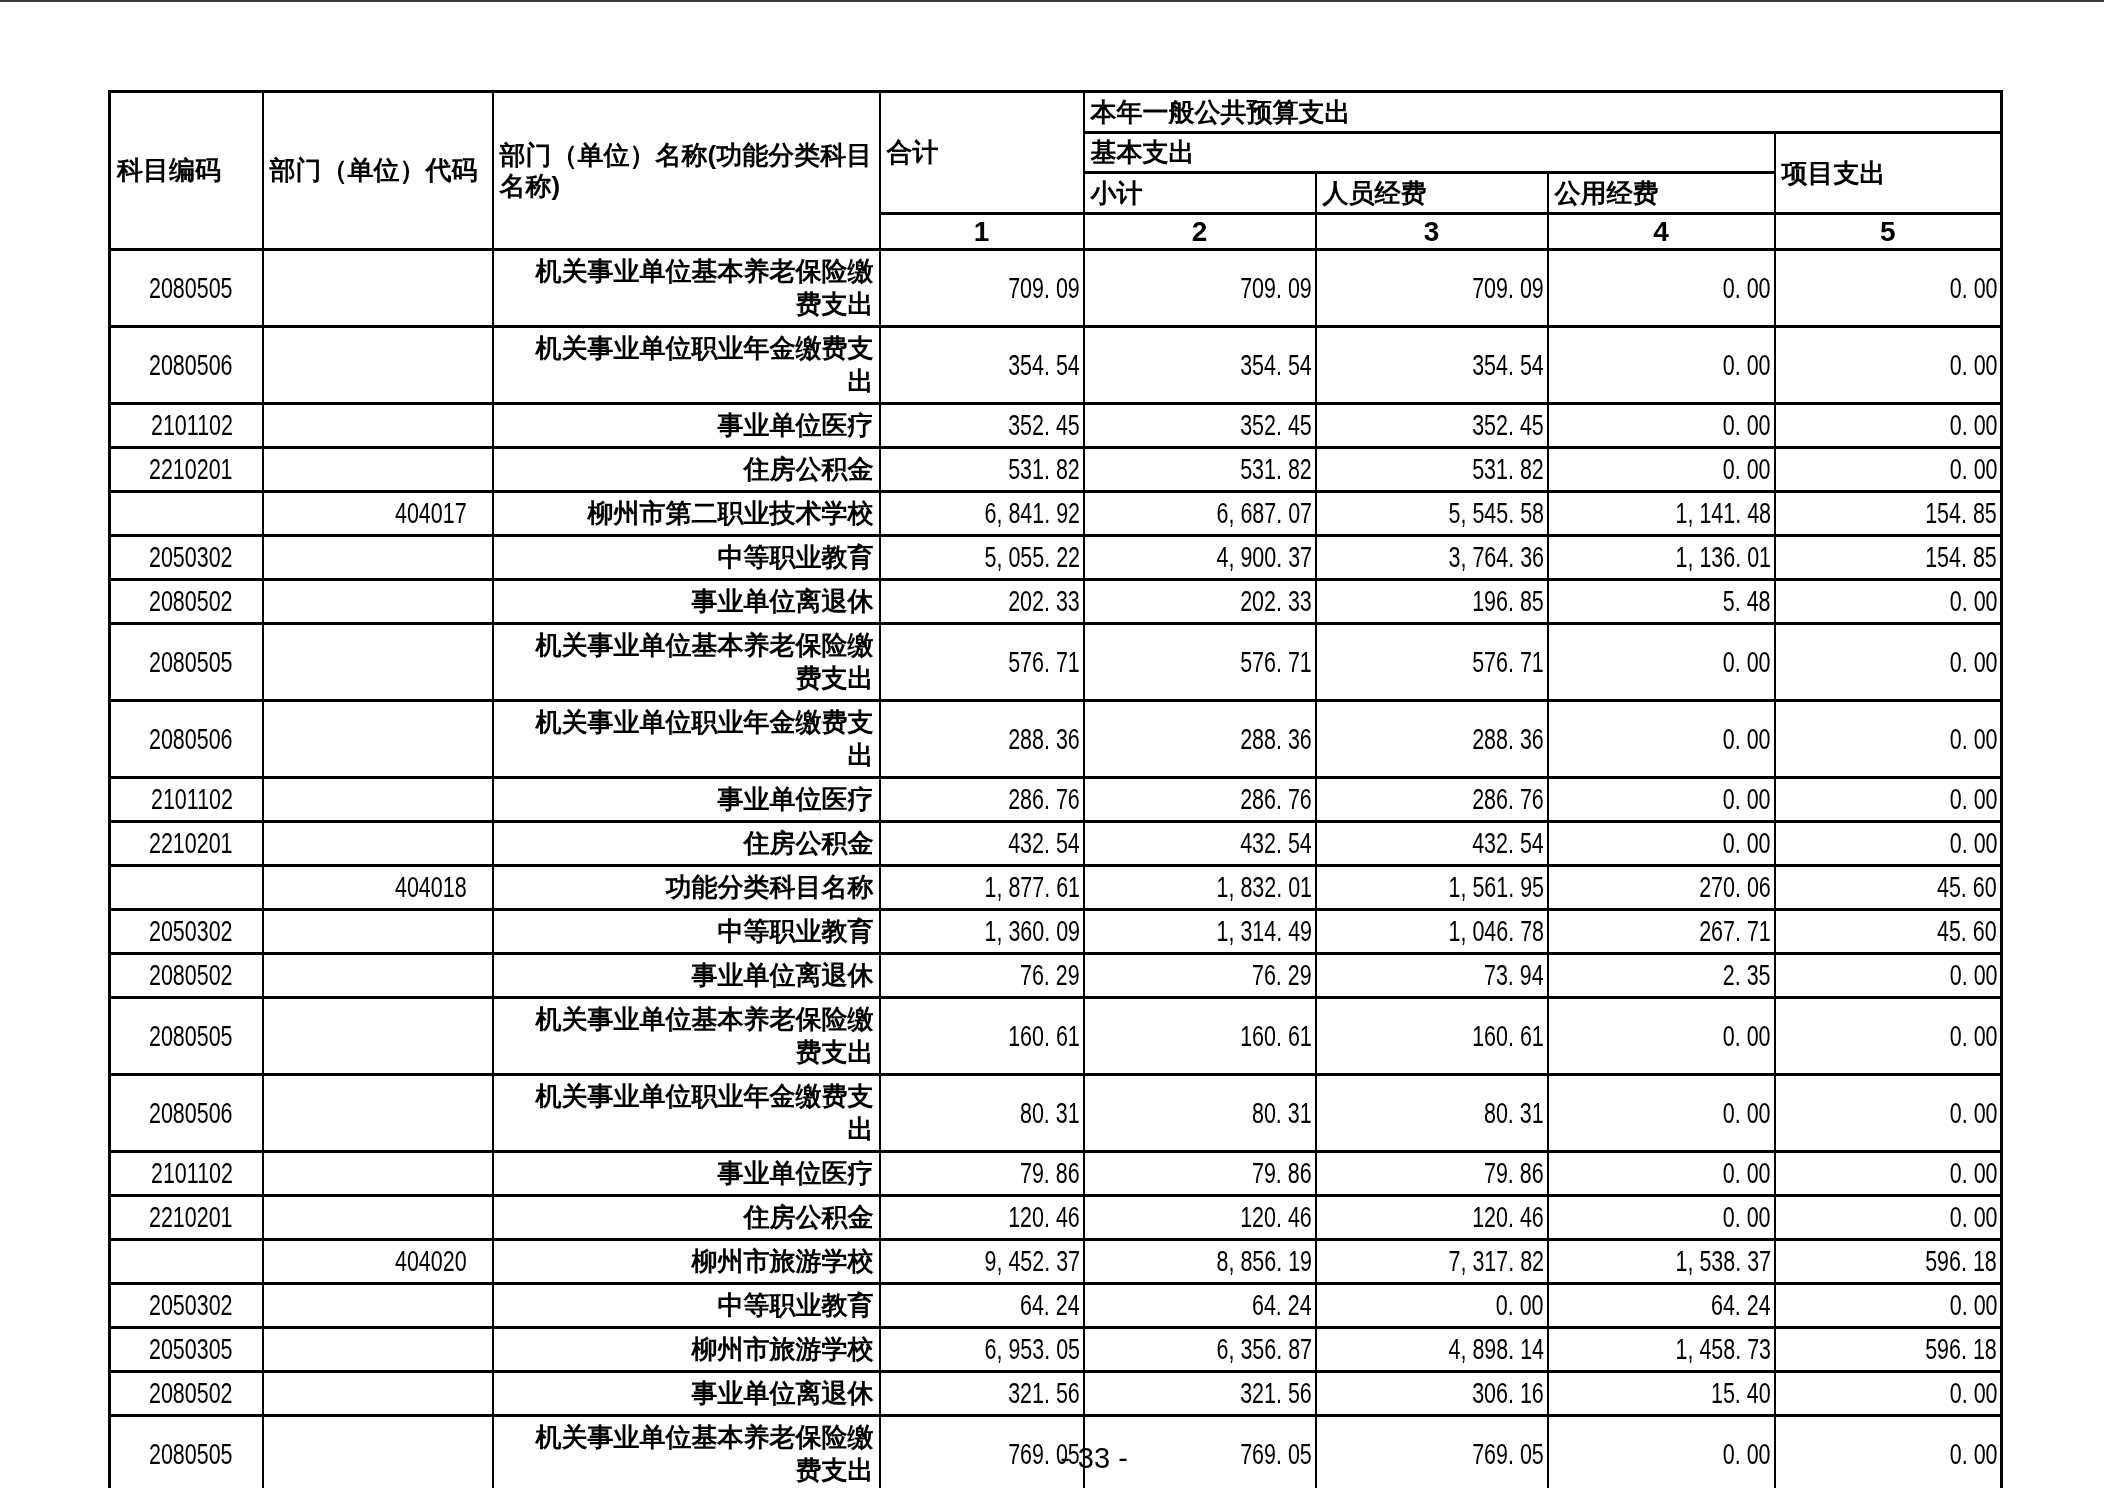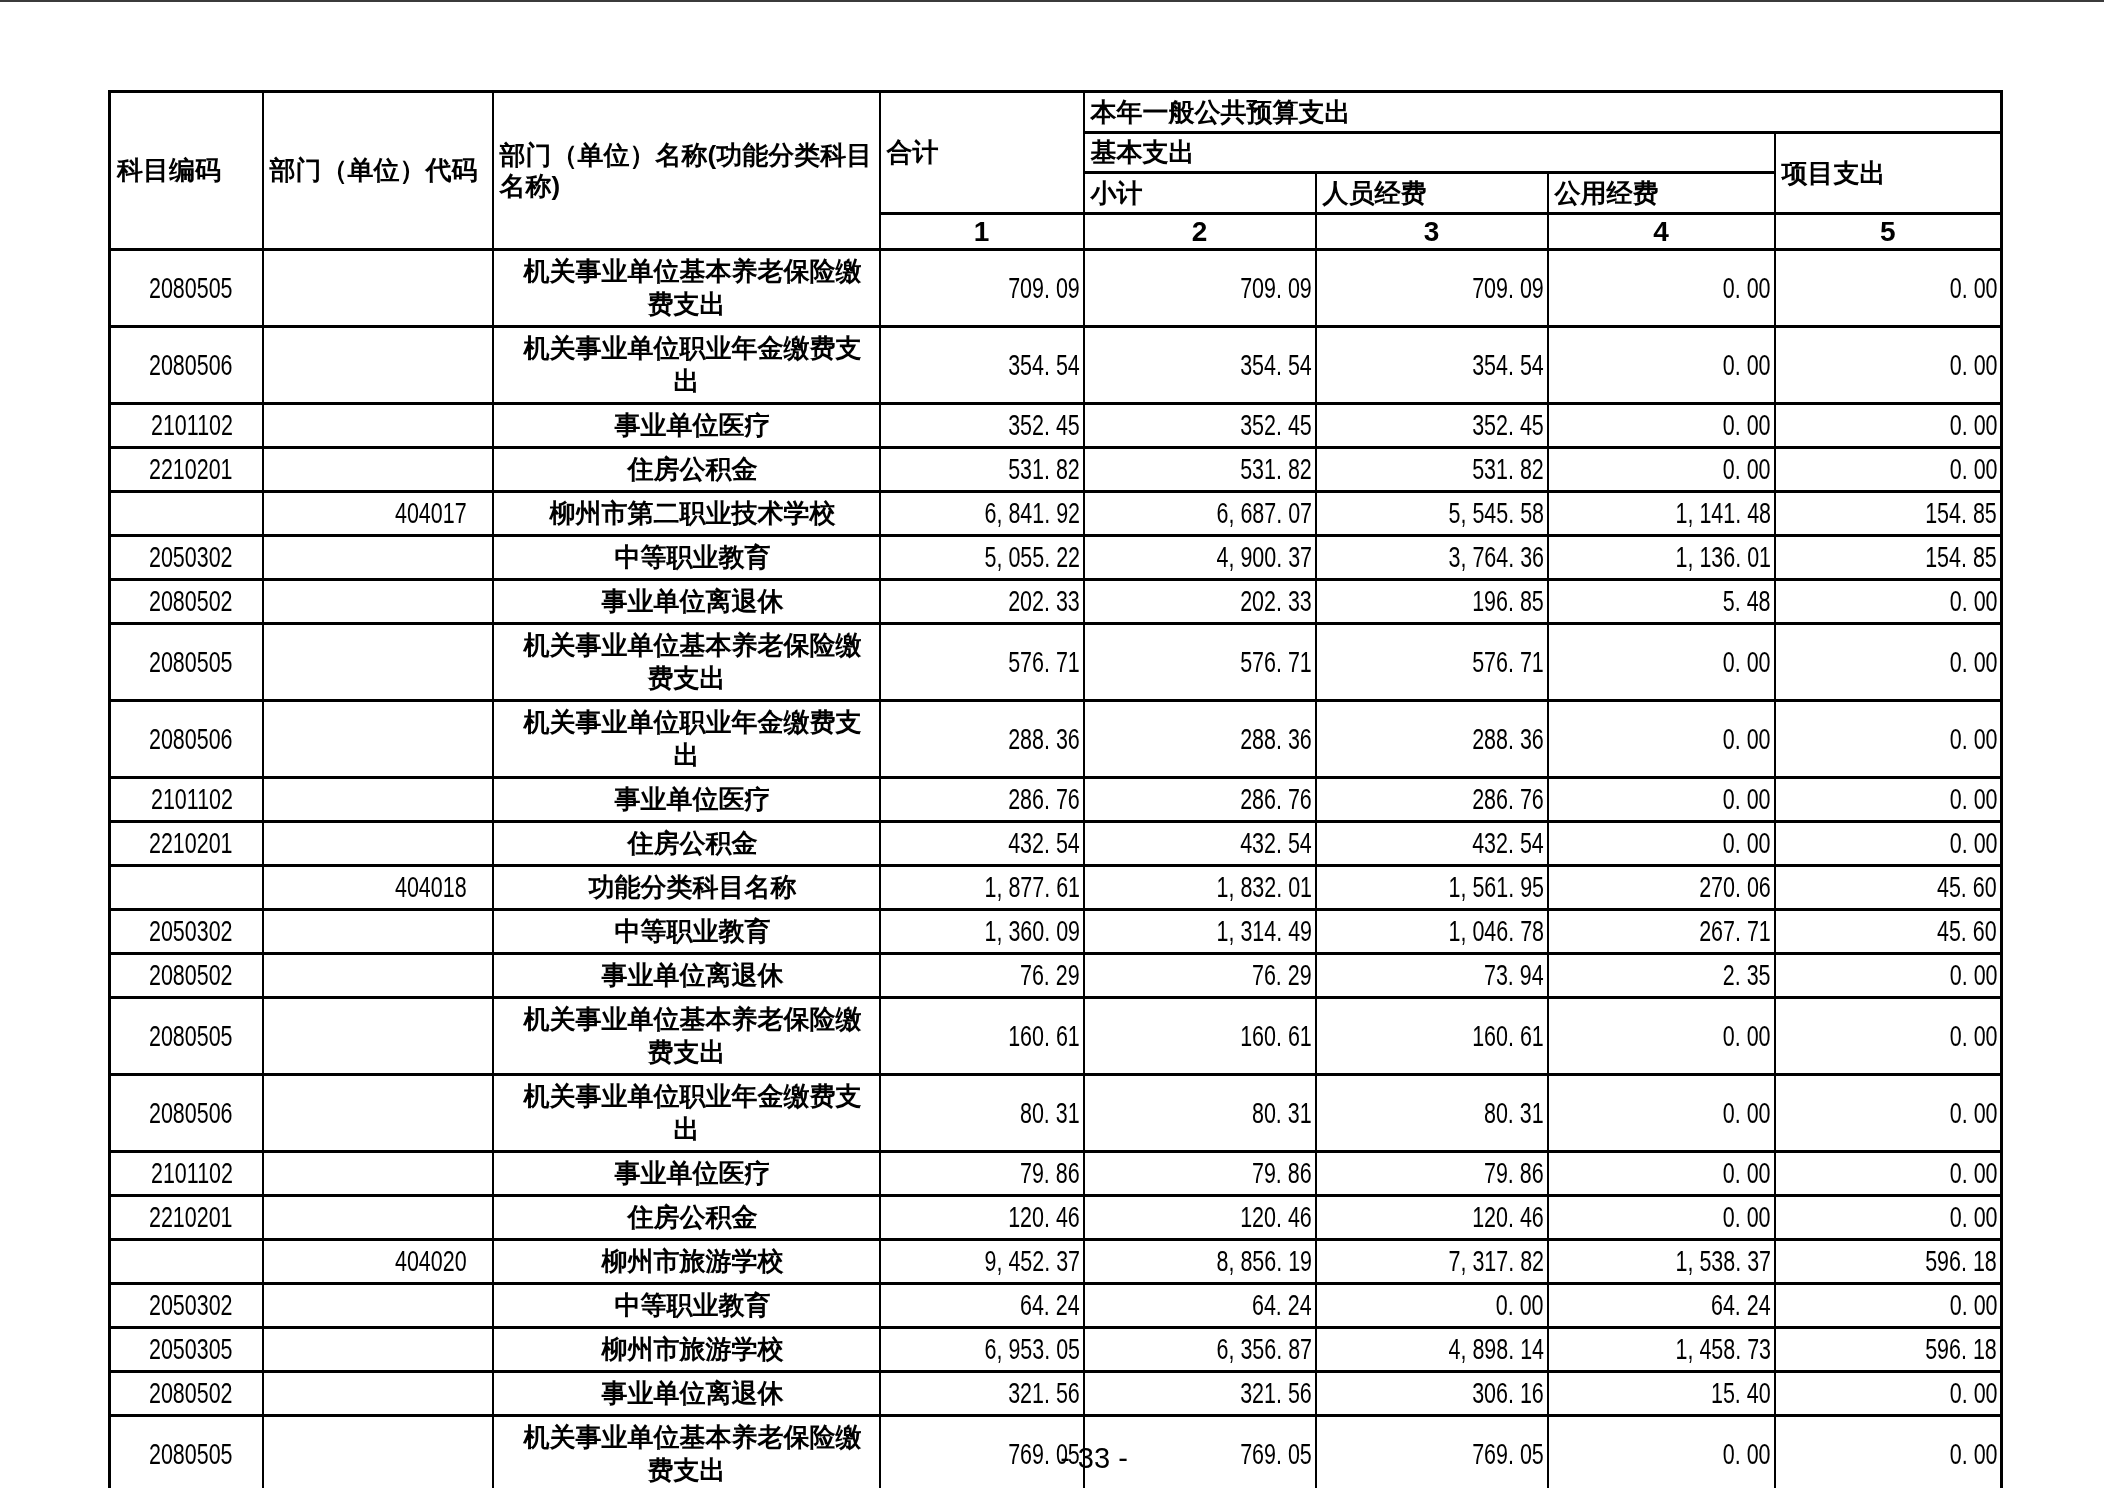--- a/index.html
+++ b/index.html
@@ -58,21 +58,21 @@
   }
   tbody tr { height: 44px; }
   td.code, td.dept {
     text-align: right;
     padding-left: 14px;
     white-space: nowrap;
   }
   td.name {
     font-size: 26px;
     font-weight: 700;
-    text-align: center;
+    text-align: right;
     line-height: 33px;
     padding: 4px 5px 4px 6px;
     text-indent: 12px;
     word-break: break-all;
     margin-left: 27px;
   }
   td.num {
     text-align: right;
     padding-right: 3px;
     white-space: nowrap;

